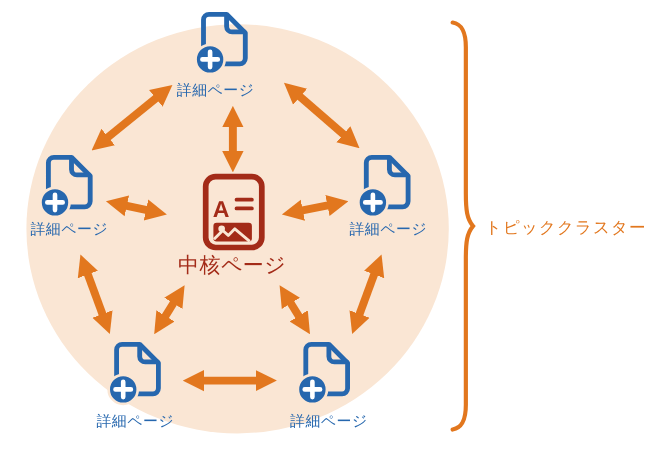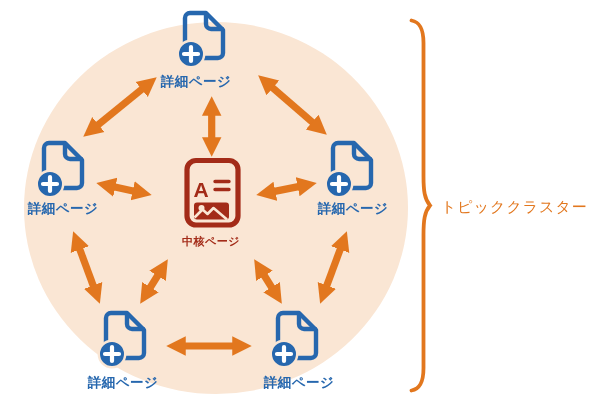--- a/index.html
+++ b/index.html
@@ -8,28 +8,28 @@
     width:600px; height:418px;
     background:#ffffff;
     font-family:"Liberation Sans","DejaVu Sans",sans-serif;
     overflow:hidden;
   }
   .stage svg { position:absolute; left:0; top:0; }
   .node-label {
     position:absolute;
     transform:translate(-50%,-50%);
     font-size:13.5px;
-    font-weight:bold;
+    font-weight:normal;
     color:#2667AE;
     white-space:nowrap;
     letter-spacing:0.5px;
   }
   .core-label {
     color:#A32B18;
-    font-size:11px;
+    font-size:19px;
   }
   .bracket-label {
     position:absolute;
     transform:translate(0,-50%);
     font-size:15px;
     font-weight:normal;
     color:#E2771E;
     white-space:nowrap;
     letter-spacing:1px;
   }

